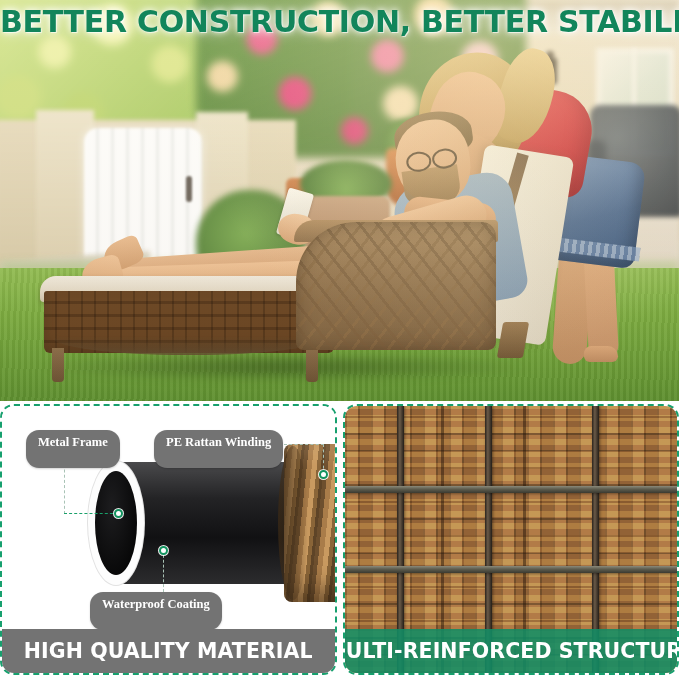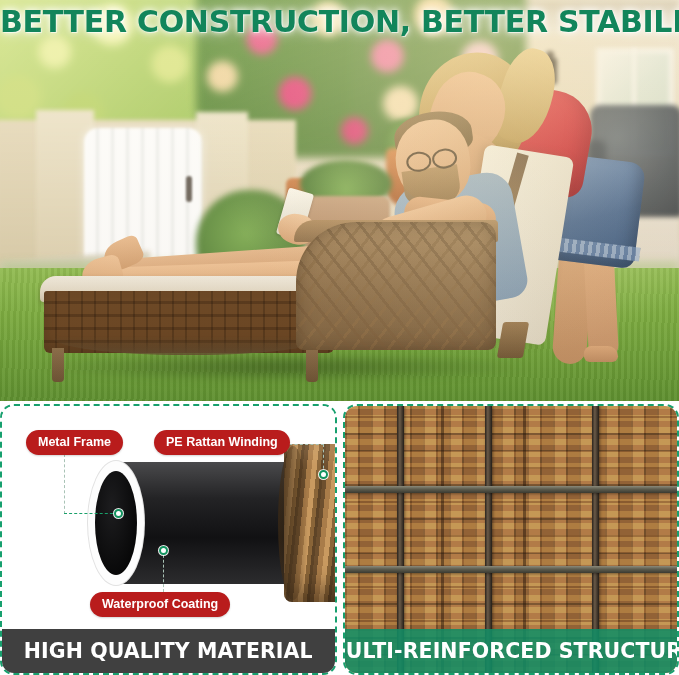--- a/index.html
+++ b/index.html
@@ -249,24 +249,24 @@
         #a97c49 4px 9px,
         #c99a60 9px 14px,
         #8a6538 14px 18px,
         #5e4427 18px 21px);
     box-shadow:inset 0 -14px 22px rgba(40,26,12,.5), inset 0 12px 18px rgba(255,230,190,.15);}
   .rattan-cap{position:absolute;left:190px;top:-16px;width:30px;height:154px;
     background:linear-gradient(90deg,rgba(60,42,22,.75),rgba(60,42,22,0));border-radius:50%;}
 
   .badge{
     position:absolute;display:inline-block;
-    background:#b91c1c;color:#fff;
+    background:#737373;color:#fff;
     font-size:12.5px;font-weight:bold;
-    font-family:Liberation Sans, sans-serif;
-    padding:5px 12px 6px;border-radius:13px;white-space:nowrap;
+    font-family:Liberation Serif, serif;
+    padding:5px 12px 18px;border-radius:13px;white-space:nowrap;
     box-shadow:0 1px 2px rgba(0,0,0,.18);
   }
   .b-metal{left:24px;top:24px;}
   .b-pe{left:152px;top:24px;}
   .b-wp{left:88px;top:186px;}
 
   .dotline{position:absolute;border-color:#9fb9ad;}
   .dl-metal-v{left:62px;top:48px;width:0;height:60px;border-left:1px dashed #a9c3b6;}
   .dl-metal-h{left:62px;top:107px;width:54px;height:0;border-top:1px dashed #19a06a;}
   .dl-pe-h{left:282px;top:38px;width:40px;height:0;border-top:1px dashed #a9c3b6;}
@@ -295,21 +295,21 @@
   .frame-v{position:absolute;top:0;bottom:0;width:7px;
     background:linear-gradient(90deg,#2a231c,#6a5a48 40%,#241e18);
     box-shadow:1px 0 3px rgba(0,0,0,.45);}
   .frame-h{position:absolute;left:0;right:0;height:7px;
     background:linear-gradient(180deg,#8b8a7a,#5d5c4e 45%,#3b3a31);
     box-shadow:0 1px 3px rgba(0,0,0,.4);}
   .panel-div{position:absolute;top:0;bottom:0;width:3px;background:rgba(30,18,8,.45);}
 
   .caption{
     position:absolute;left:0;right:0;bottom:0;height:44px;
-    background:#404040;
+    background:#737373;
     display:flex;align-items:center;justify-content:center;
     color:#ffffff;font-size:20.5px;font-weight:bold;letter-spacing:.1px;
     font-family:"DejaVu Sans", sans-serif;white-space:nowrap;
   }
   .caption.translucent{background:rgba(18,140,100,.88);}
 </style>
 </head>
 <body>
 
 <div class="stage">

